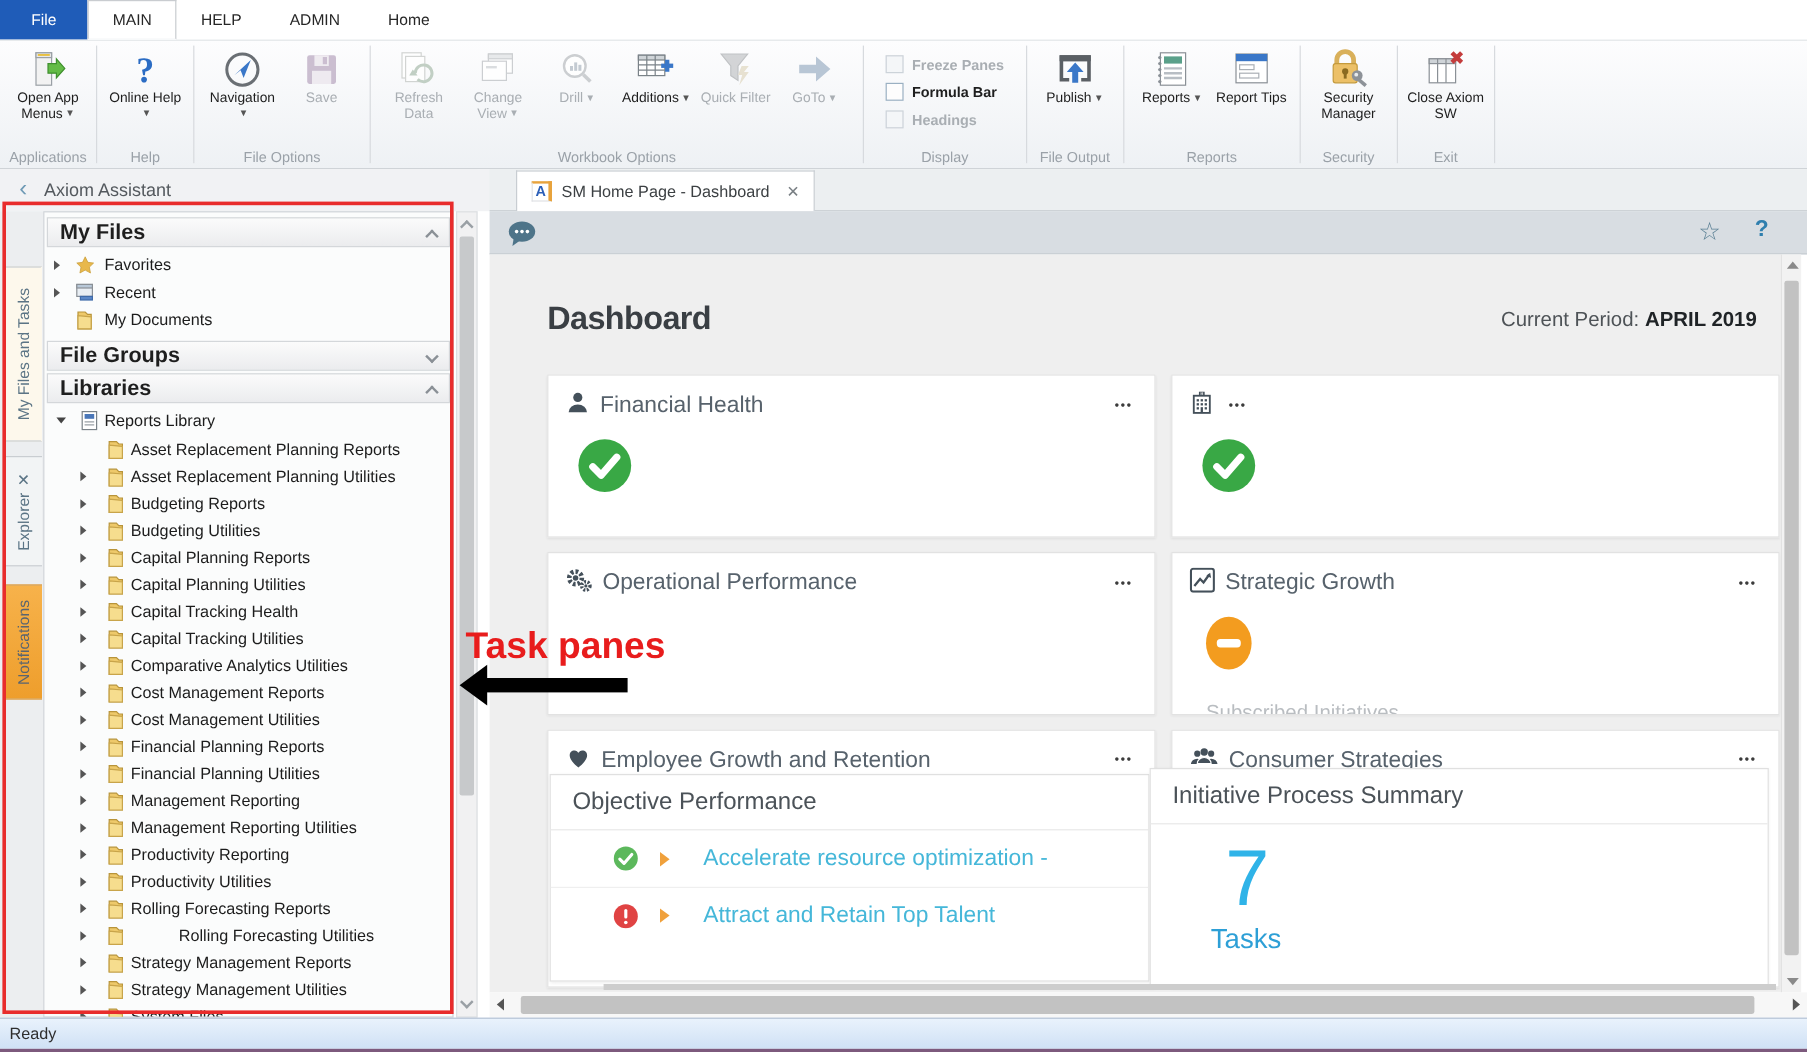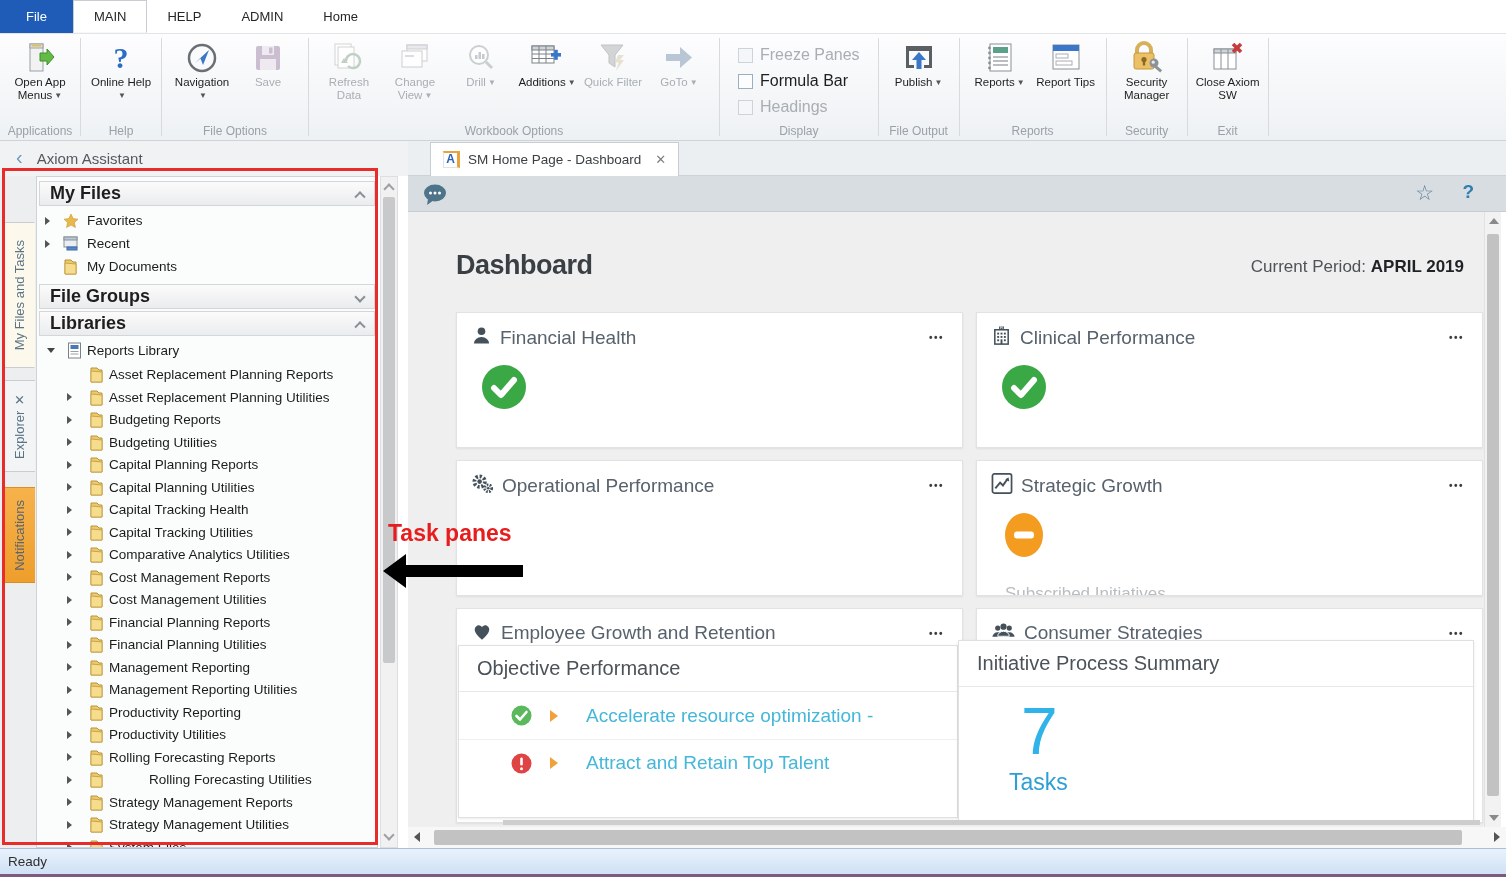--- a/index.html
+++ b/index.html
@@ -24,21 +24,21 @@
   .rbtn-label { font-size:11.5px; line-height:13px; text-align:center; color:#1e1e1e; }
   .rbtn.disabled .rbtn-label { color:#a9aeb3; }
   .rbtn.disabled .rbtn-icon { filter:grayscale(55%) opacity(.75); }
   .caret { font-size:8px; color:#555; display:inline-block; transform:translateY(-1px); margin-left:2px; }
   .rbtn.disabled .caret { color:#a9aeb3; }
   .rsep { width:1px; background:#d7dade; margin:4px 2px; }
   .chkcol { display:flex; flex-direction:column; gap:8px; padding:8px 10px 0 10px; }
   .chk { display:flex; align-items:center; gap:7px; cursor:pointer; }
   .chk .box { width:15px; height:15px; background:#fdfdfd; border:1px solid #9ab0c2; }
   .chk.disabled .box { border-color:#ccd3d9; background:#f4f6f8; }
-  .chk .lbl { font-size:16px; color:#1e1e1e; }
+  .chk .lbl { font-size:12px; color:#1e1e1e;font-weight:bold; }
   .chk.disabled .lbl { color:#a9aeb3; }
 
   
   .subrow { position:absolute; left:0; top:141px; width:1506px; height:35px; background:#f1f2f4; }
   .assist { position:absolute; left:0; top:0; width:398px; height:35px; display:flex; align-items:center; background:#f1f2f4; }
   .assist .backchev { font-size:20px; color:#6e9ab5; margin:0 14px 2px 16px; cursor:pointer; }
   .assist .atitle { font-size:15px; color:#54595e; }
   .docstrip { position:absolute; left:408px; top:0; width:1098px; height:35px; background:#eceff1; border-bottom:1px solid #cdd2d6; }
   .doctab { position:absolute; left:22px; top:1px; height:34px; background:#fff; border:1px solid #c8cdd2; border-bottom:none;
             display:flex; align-items:center; padding:0 12px; gap:8px; cursor:pointer; }
@@ -118,21 +118,21 @@
   .tri.left { left:6px; top:5px; border-top:5px solid transparent; border-bottom:5px solid transparent; border-right:6px solid #555; }
   .tri.right { right:6px; top:5px; border-top:5px solid transparent; border-bottom:5px solid transparent; border-left:6px solid #555; }
 
   
   .statusbar { position:absolute; left:0; top:848px; width:1506px; height:29px;
                background:linear-gradient(#e9f2fc,#cfe1f5); border-top:1px solid #aebfd4; border-bottom:3px solid #7d5a7d;
                display:flex; align-items:center; padding:0 8px; font-size:13.5px; color:#2e2e2e; }
 
   
   .redbox { position:absolute; left:2px; top:168px; width:376px; height:677px; border:3px solid #e82c2c; z-index:55; pointer-events:none; }
-  .anno-label { position:absolute; left:388px; top:520px; font-size:23px; font-weight:bold; color:#e81c1c; z-index:60; pointer-events:none; }
+  .anno-label { position:absolute; left:388px; top:520px; font-size:31px; font-weight:bold; color:#e81c1c; z-index:60; pointer-events:none; }
   .anno-arrow-shaft { position:absolute; left:404px; top:565px; width:119px; height:12px; background:#000; z-index:60; pointer-events:none; }
   .anno-arrow-head { position:absolute; left:383px; top:554px; width:0; height:0; border-top:17px solid transparent; border-bottom:17px solid transparent; border-right:23px solid #000; z-index:60; pointer-events:none; }
 </style>
 </head>
 <body>
 
 <div id="app">
 
   <div class="tabrow" id="ribbon-tabs">
       <div class="rtab file">File</div>
@@ -735,21 +735,20 @@
                   <rect x="10" y="8" width="2" height="2"></rect>
                   <rect x="13.5" y="8" width="2" height="2"></rect>
                   <rect x="6.5" y="11.5" width="2" height="2"></rect>
                   <rect x="10" y="11.5" width="2" height="2"></rect>
                   <rect x="13.5" y="11.5" width="2" height="2"></rect>
                   <rect x="6.5" y="15" width="2" height="2"></rect>
                   <rect x="10" y="15" width="2" height="5"></rect>
                   <rect x="13.5" y="15" width="2" height="2"></rect>
                 </g>
               </svg></span>
-            <span class="card-title">Clinical Performance</span>
             <span class="card-menu">•••</span>
           </div>
           <div class="card-body"><span><svg width="46" height="46" viewBox="0 0 46 46">
                 <circle cx="23" cy="23" r="22" fill="#39a845"></circle>
                 <polyline points="13,24 20,31 33,16" fill="none" stroke="#fff" stroke-width="6" stroke-linecap="round" stroke-linejoin="round"></polyline>
               </svg></span></div>
         </div>
         <div class="card" style="left: 48px; top: 248px; height: 136px;">
           <div class="card-hd">
             <span><svg width="23" height="21" viewBox="0 0 24 22">

